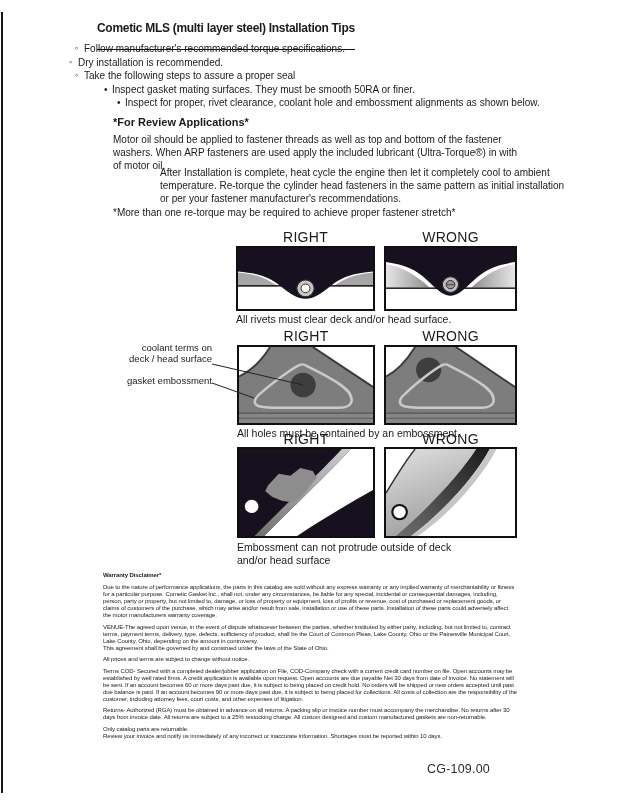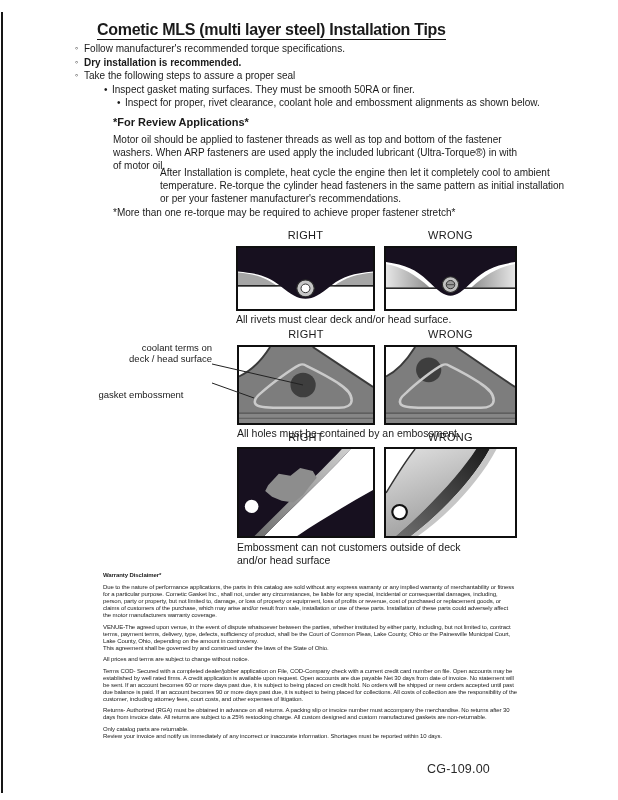--- a/index.html
+++ b/index.html
@@ -1,26 +1,26 @@
 <!DOCTYPE html>
 <html><head>
 <meta charset="utf-8">
 <style>
   html,body{margin:0;padding:0;background:#ffffff;}
   .page{position:relative;width:618px;height:800px;background:#ffffff;overflow:hidden;
         font-family:"Liberation Sans","DejaVu Sans",sans-serif;color:#1a1a1a;}
   .edge-line{position:absolute;left:1px;top:12px;width:1.5px;height:781px;background:#161616;}
-  .title{position:absolute;left:97px;top:21px;font-size:16px;font-weight:bold;letter-spacing:-0.3px;
-         border-bottom:1.6px solid #111;padding-bottom:0;white-space:nowrap;}
+  .title{position:absolute;left:97px;top:21px;font-size:12px;font-weight:bold;letter-spacing:-0.3px;
+         border-bottom:1.6px solid #111;padding-bottom:14px;white-space:nowrap;}
   .bullet-row{position:absolute;font-size:10px;line-height:13px;white-space:nowrap;}
   .bullet-marker{display:inline-block;width:9px;font-size:9px;vertical-align:top;}
   .sub-marker{display:inline-block;width:8px;font-size:10px;vertical-align:top;}
   .diesel-head{position:absolute;left:113px;top:116px;font-size:11px;font-weight:bold;}
   .body-par{position:absolute;left:113px;width:412px;font-size:10px;line-height:13.2px;}
-  .fig-label{position:absolute;font-size:11px;text-align:center;letter-spacing:0.3px;}
+  .fig-label{position:absolute;font-size:14px;text-align:center;letter-spacing:0.3px;}
   .panel{position:absolute;border:2.4px solid #0f0f0f;box-sizing:border-box;background:#fff;}
   .panel svg{display:block;width:100%;height:100%;}
   .caption{position:absolute;font-size:10.5px;line-height:12.5px;}
   .side-label{position:absolute;font-size:9.5px;line-height:11px;text-align:right;width:142px;}
   .leader-overlay{position:absolute;left:208px;top:358px;width:100px;height:46px;}
   .legal{position:absolute;left:103px;top:572px;width:414px;font-size:6px;line-height:7px;
          color:#222;letter-spacing:-0.1px;}
   .fp{margin:0 0 4.5px 0;}
   .fp.tight{margin-bottom:0;}
   .fp-head{font-weight:bold;margin:0 0 5px 0;}
@@ -32,21 +32,21 @@
 
 <div class="page">
 
   <div class="edge-line"></div>
 
   <div class="title">Cometic MLS (multi layer steel) Installation Tips</div>
 
   <div class="bullet-row" style="left:75px;top:42px;">
     <span class="bullet-marker">◦</span><span>Follow manufacturer's recommended torque specifications.</span>
   </div>
-  <div class="bullet-row" style="left:75px;top:55.5px;font-weight:bold;">
+  <div class="bullet-row" style="left:69px;top:55.5px;">
     <span class="bullet-marker">◦</span><span>Dry installation is recommended.</span>
   </div>
   <div class="bullet-row" style="left:75px;top:69px;">
     <span class="bullet-marker">◦</span><span>Take the following steps to assure a proper seal</span>
   </div>
   <div class="bullet-row" style="left:104px;top:82.5px;">
     <span class="sub-marker">•</span><span>Inspect gasket mating surfaces.  They must be smooth 50RA or finer.</span>
   </div>
   <div class="bullet-row" style="left:117px;top:96px;">
     <span class="sub-marker">•</span><span>Inspect for proper, rivet clearance, coolant hole and embossment alignments as shown below.</span>
@@ -97,21 +97,21 @@
 
   <div class="caption" style="left:236px;top:313px;">All rivets must clear deck and/or head surface.</div>
 
   <div class="fig-label" style="left:237px;top:328px;width:138px;">RIGHT</div>
   <div class="fig-label" style="left:384px;top:328px;width:133px;">WRONG</div>
 
   <div class="side-label" style="left:70px;top:342px;">
     <div>coolant terms on</div>
     <div>deck / head surface</div>
   </div>
-  <div class="side-label" style="left:70px;top:389px;text-align:center;">
+  <div class="side-label" style="left:70px;top:375px;">
     <div>gasket embossment</div>
   </div>
 
   <div class="panel" style="left:237px;top:345px;width:138px;height:80px;">
     <svg viewBox="0 0 138 80" preserveAspectRatio="none">
       <rect width="138" height="80" fill="#7d7d7d"></rect>
       <rect y="69" width="138" height="11" fill="#868686"></rect>
       <rect y="69" width="138" height="1.2" fill="#4f4f4f"></rect>
       <rect y="74.5" width="138" height="1" fill="#5a5a5a"></rect>
       <path d="M0,0 L32,0 C24,13 13,25 0,31 Z" fill="#ffffff"></path>
@@ -179,21 +179,21 @@
       <rect width="133" height="91" fill="#ffffff"></rect>
       <path d="M30,0 L93,0 C78,24 44,62 10,91 L0,91 L0,46 C9,31 19,14 30,0 Z" fill="url(#g4)"></path>
       <path d="M30,0 C19,14 9,31 0,46" stroke="#333" stroke-width="1.5" fill="none"></path>
       <path d="M93,0 L107,0 C90,32 58,66 26,91 L10,91 C44,62 78,24 93,0 Z" fill="url(#g5)"></path>
       <path d="M107,0 L114,0 C97,33 65,68 33,91 L26,91 C58,66 90,32 107,0 Z" fill="#c6c6c6"></path>
       <circle cx="14" cy="66" r="7.5" fill="#ffffff" stroke="#111" stroke-width="2.2"></circle>
     </svg>
   </div>
 
   <div class="caption" style="left:237px;top:541px;">
-    <div>Embossment can not customers outside of deck</div>
+    <div>Embossment can not protrude outside of deck</div>
     <div>and/or head surface</div>
   </div>
 
   <div class="legal">
     <p class="fp-head">Warranty Disclaimer*</p>
     <p class="fp">Due to the nature of performance applications, the parts in this catalog are sold without any express warranty or any implied warranty of merchantability or fitness for a particular purpose.  Cometic Gasket Inc., shall not, under any circumstances, be liable for any special, incidental or consequential damages, including, person, party or property, but not limited to, damage, or loss of property or equipment, loss of profits or revenue, cost of purchased or replacement goods, or claims of customers of the purchase, which may arise and/or result from sale, installation or use of these parts.  Installation of these parts could adversely affect the motor manufacturers warranty coverage.</p>
     <p class="fp tight">VENUE-The agreed upon venue, in the event of dispute whatsoever between the parties, whether instituted by either party, including, but not limited to, contract terms, payment terms, delivery, type, defects, sufficiency of product, shall be the Court of Common Pleas, Lake County, Ohio or the Painesville Municipal Court, Lake County, Ohio, depending on the amount in controversy.</p>
     <p class="fp">This agreement shall be governed by and construed under the laws of the State of Ohio.</p>
     <p class="fp">All prices and terms are subject to change without notice.</p>
     <p class="fp">Terms COD- Secured with a completed dealer/jobber application on File, COD-Company check with a current credit card number on file.  Open accounts may be established by well rated firms.  A credit application is available upon request.  Open accounts are due payable Net 30 days from date of invoice.  No statement will be sent.  If an account becomes 60 or more days past due, it is subject to being placed on credit hold.  No orders will be shipped or new orders accepted until past due balance is paid.  If an account becomes 90 or more days past due, it is subject to being placed for collections.  All costs of collection are the responsibility of the customer, including attorney fees, court costs, and other expenses of litigation.</p>

